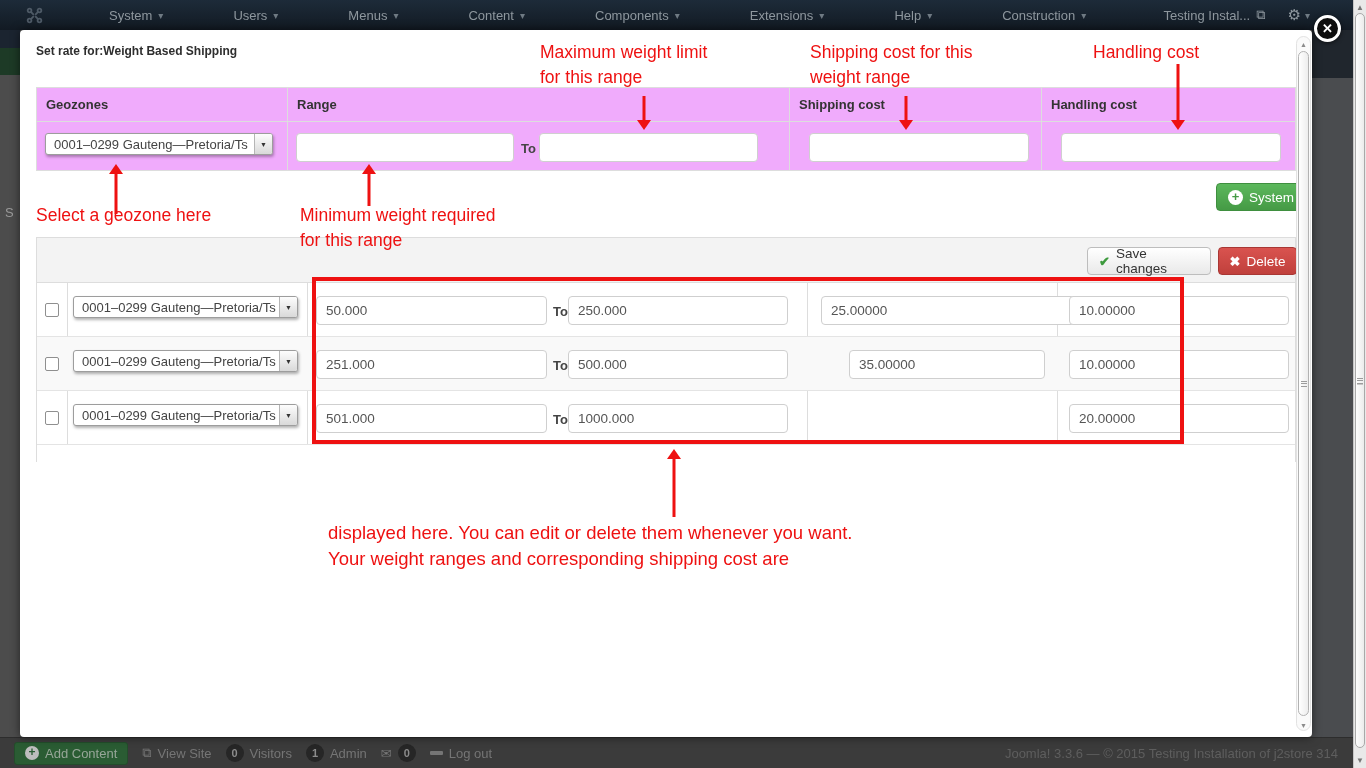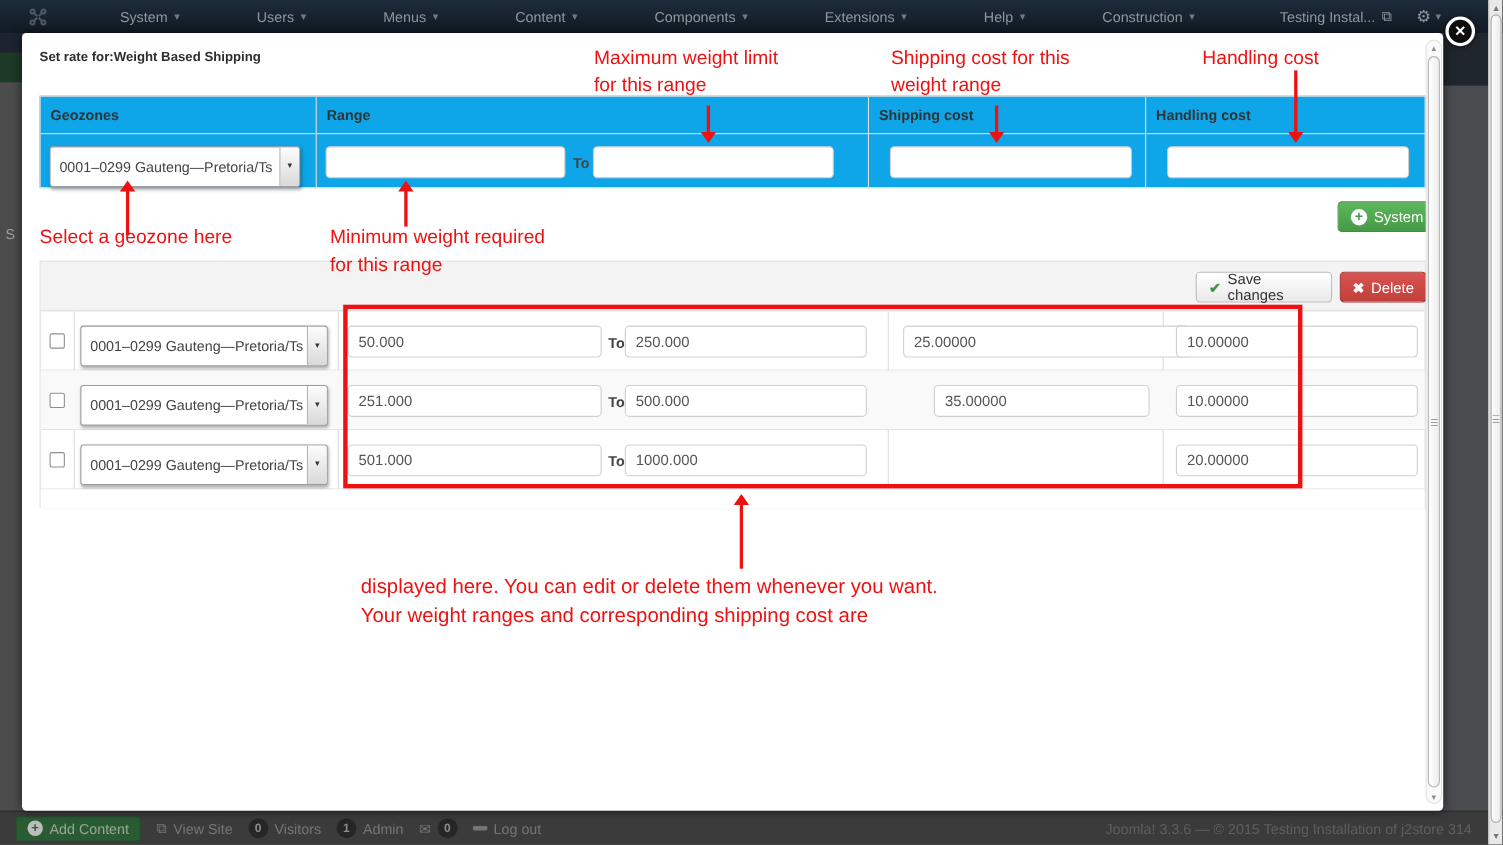--- a/index.html
+++ b/index.html
@@ -45,36 +45,36 @@
              background:linear-gradient(90deg,#ffffff,#ededed); border:1px solid #b2b2b2; border-radius:6px; }
 
   
   .close-btn { position:absolute; left:1314px; top:15px; width:27px; height:27px; border-radius:50%;
                background:#0d0d0d; border:3px solid #fff; color:#fff; font-size:13px; font-weight:bold;
                display:flex; align-items:center; justify-content:center; z-index:9;
                box-shadow:0 1px 4px rgba(0,0,0,.6); cursor:pointer; }
 
   
   .ftable { position:absolute; left:16px; top:57px; width:1260px; height:84px;
-            border:1px solid #ddd; background:#0ea5e9; }
+            border:1px solid #ddd; background:#f0abfc; }
   .fhead { position:absolute; top:0; height:34px; border-bottom:1px solid #ddd; display:flex; align-items:center;
            font-size:13px; font-weight:bold; color:#333; padding-left:9px; }
   .vline { position:absolute; top:0; bottom:0; width:1px; background:#ddd; }
 
   .dtable { position:absolute; left:16px; top:207px; width:1260px; height:225px;
             border:1px solid #ddd; background:#fff; }
   .dtoolbar { position:absolute; left:0; top:0; width:100%; height:45px; background:#f3f3f3; border-bottom:1px solid #ddd; }
   .drow { position:absolute; left:0; width:100%; height:54px; border-bottom:1px solid #e4e4e4; }
   .drow.alt { background:#f9f9f9; }
   .dempty { position:absolute; left:0; top:207px; width:100%; height:17px; background:#fff; }
 
   
   .tinput { position:absolute; height:29px; border:1px solid #cfcfcf; border-radius:4px; background:#fff;
             font-size:13.5px; color:#555; padding:0 9px; font-family:"Liberation Sans",sans-serif; outline:none; }
-  .sel { position:absolute; height:37px; background:#fff; border:1px solid #9d9d9d; border-radius:3px;
+  .sel { position:absolute; height:22px; background:#fff; border:1px solid #9d9d9d; border-radius:3px;
          display:flex; align-items:center; overflow:hidden; cursor:pointer;
          box-shadow:1px 2px 3px rgba(0,0,0,.3); }
   .sel-text { flex:1; font-size:13px; color:#444; padding-left:8px; white-space:nowrap; overflow:hidden; }
   .sel-btn { width:18px; height:100%; border-left:1px solid #b5b5b5; background:linear-gradient(#fdfdfd,#d9d9d9);
              display:flex; align-items:center; justify-content:center; font-size:7px; color:#333; }
   .to-label { position:absolute; font-size:13px; font-weight:bold; color:#444; }
   .cb { position:absolute; width:14px; height:14px; border:1px solid #8f8f8f; border-radius:2px; background:#fff; cursor:pointer; }
 
   
   .btn { position:absolute; height:28px; border-radius:4px; font-size:13.5px; display:flex;

